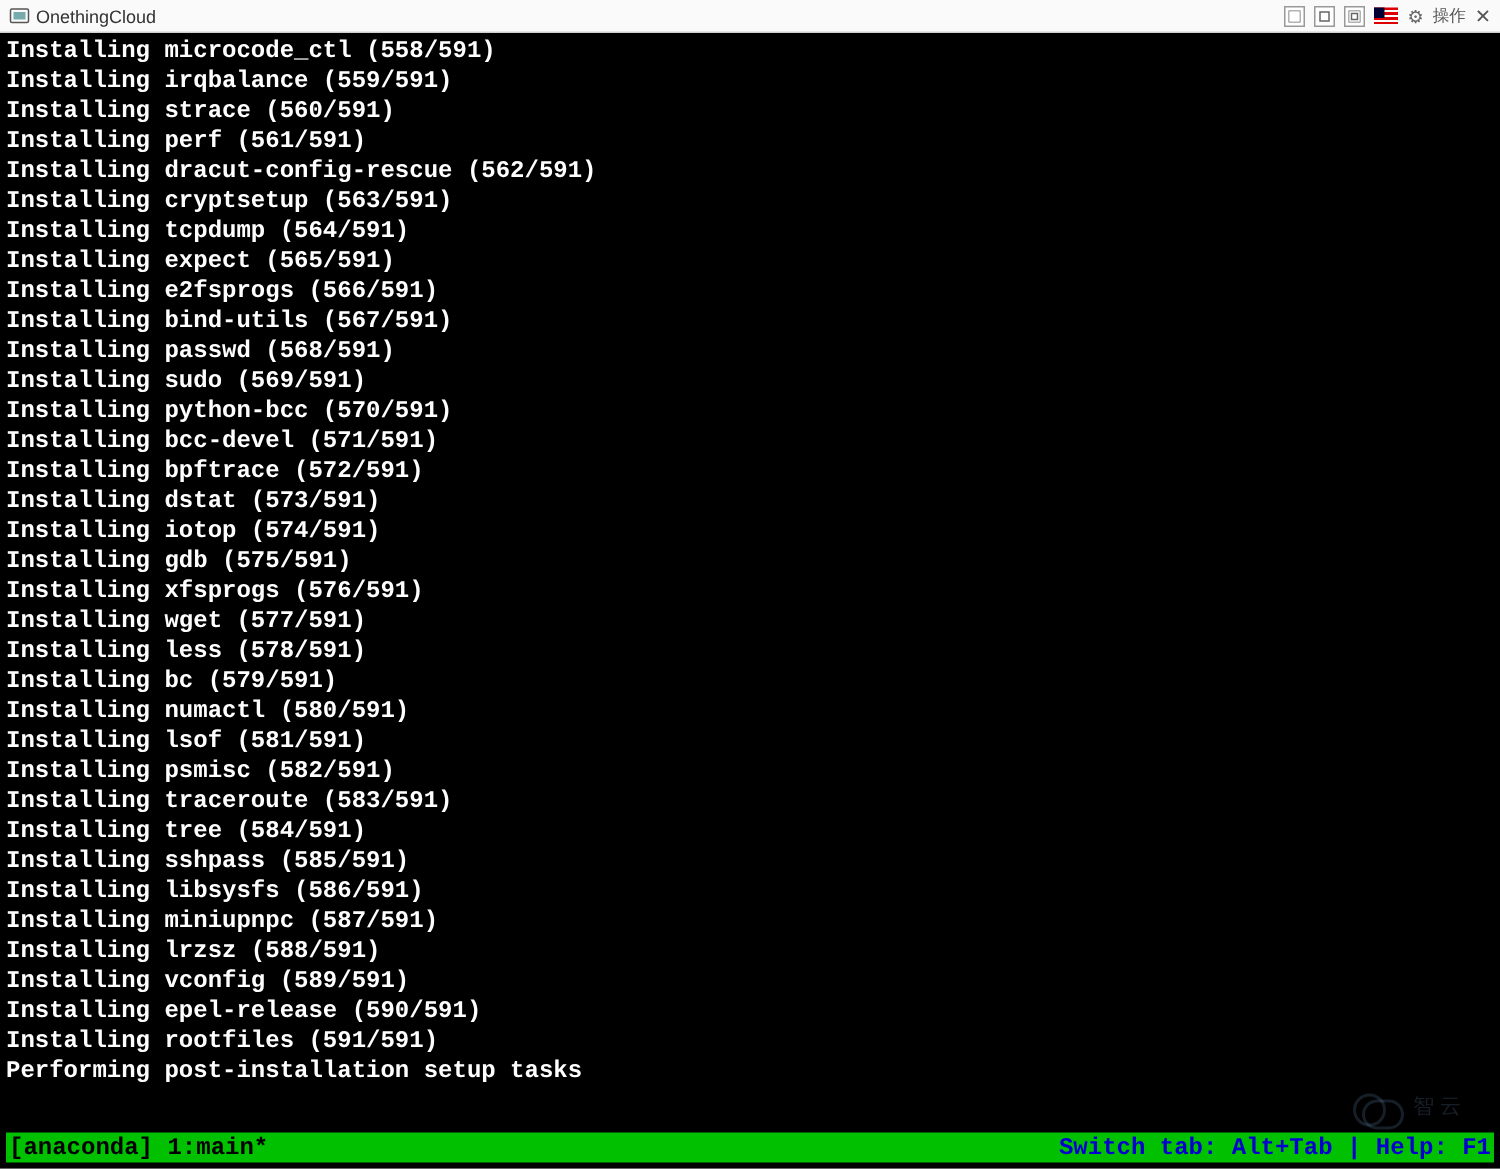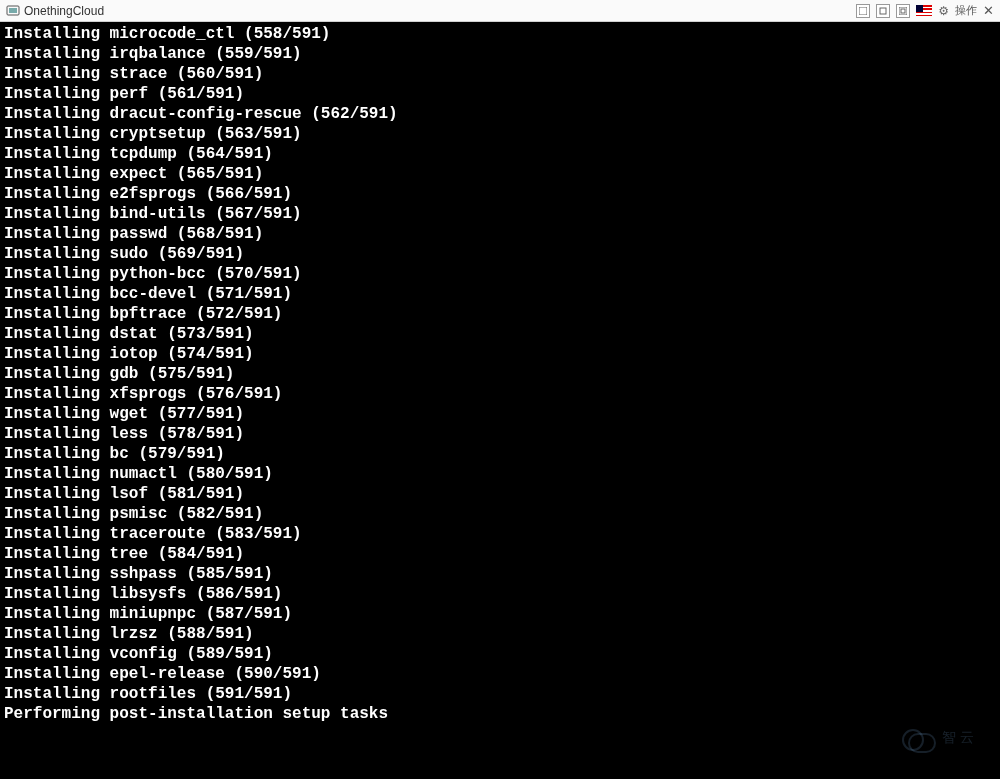--- a/index.html
+++ b/index.html
@@ -163,15 +163,19 @@
   </div>
 
   <div class="terminal">
     <div class="lines" id="term-lines"><div class="line">Installing microcode_ctl (558/591)</div><div class="line">Installing irqbalance (559/591)</div><div class="line">Installing strace (560/591)</div><div class="line">Installing perf (561/591)</div><div class="line">Installing dracut-config-rescue (562/591)</div><div class="line">Installing cryptsetup (563/591)</div><div class="line">Installing tcpdump (564/591)</div><div class="line">Installing expect (565/591)</div><div class="line">Installing e2fsprogs (566/591)</div><div class="line">Installing bind-utils (567/591)</div><div class="line">Installing passwd (568/591)</div><div class="line">Installing sudo (569/591)</div><div class="line">Installing python-bcc (570/591)</div><div class="line">Installing bcc-devel (571/591)</div><div class="line">Installing bpftrace (572/591)</div><div class="line">Installing dstat (573/591)</div><div class="line">Installing iotop (574/591)</div><div class="line">Installing gdb (575/591)</div><div class="line">Installing xfsprogs (576/591)</div><div class="line">Installing wget (577/591)</div><div class="line">Installing less (578/591)</div><div class="line">Installing bc (579/591)</div><div class="line">Installing numactl (580/591)</div><div class="line">Installing lsof (581/591)</div><div class="line">Installing psmisc (582/591)</div><div class="line">Installing traceroute (583/591)</div><div class="line">Installing tree (584/591)</div><div class="line">Installing sshpass (585/591)</div><div class="line">Installing libsysfs (586/591)</div><div class="line">Installing miniupnpc (587/591)</div><div class="line">Installing lrzsz (588/591)</div><div class="line">Installing vconfig (589/591)</div><div class="line">Installing epel-release (590/591)</div><div class="line">Installing rootfiles (591/591)</div><div class="line">Performing post-installation setup tasks</div></div>
 
     <div class="watermark">
       <span class="cloud-icon"></span>
       <span>智 云</span>
     </div>
 
+    <div class="statusbar">
+      <span class="sb-left">[anaconda] 1:main*</span>
+      <span class="sb-right">Switch tab: Alt+Tab | Help: F1</span>
+    </div>
   </div>
 
 </div>
 
 </body></html>

